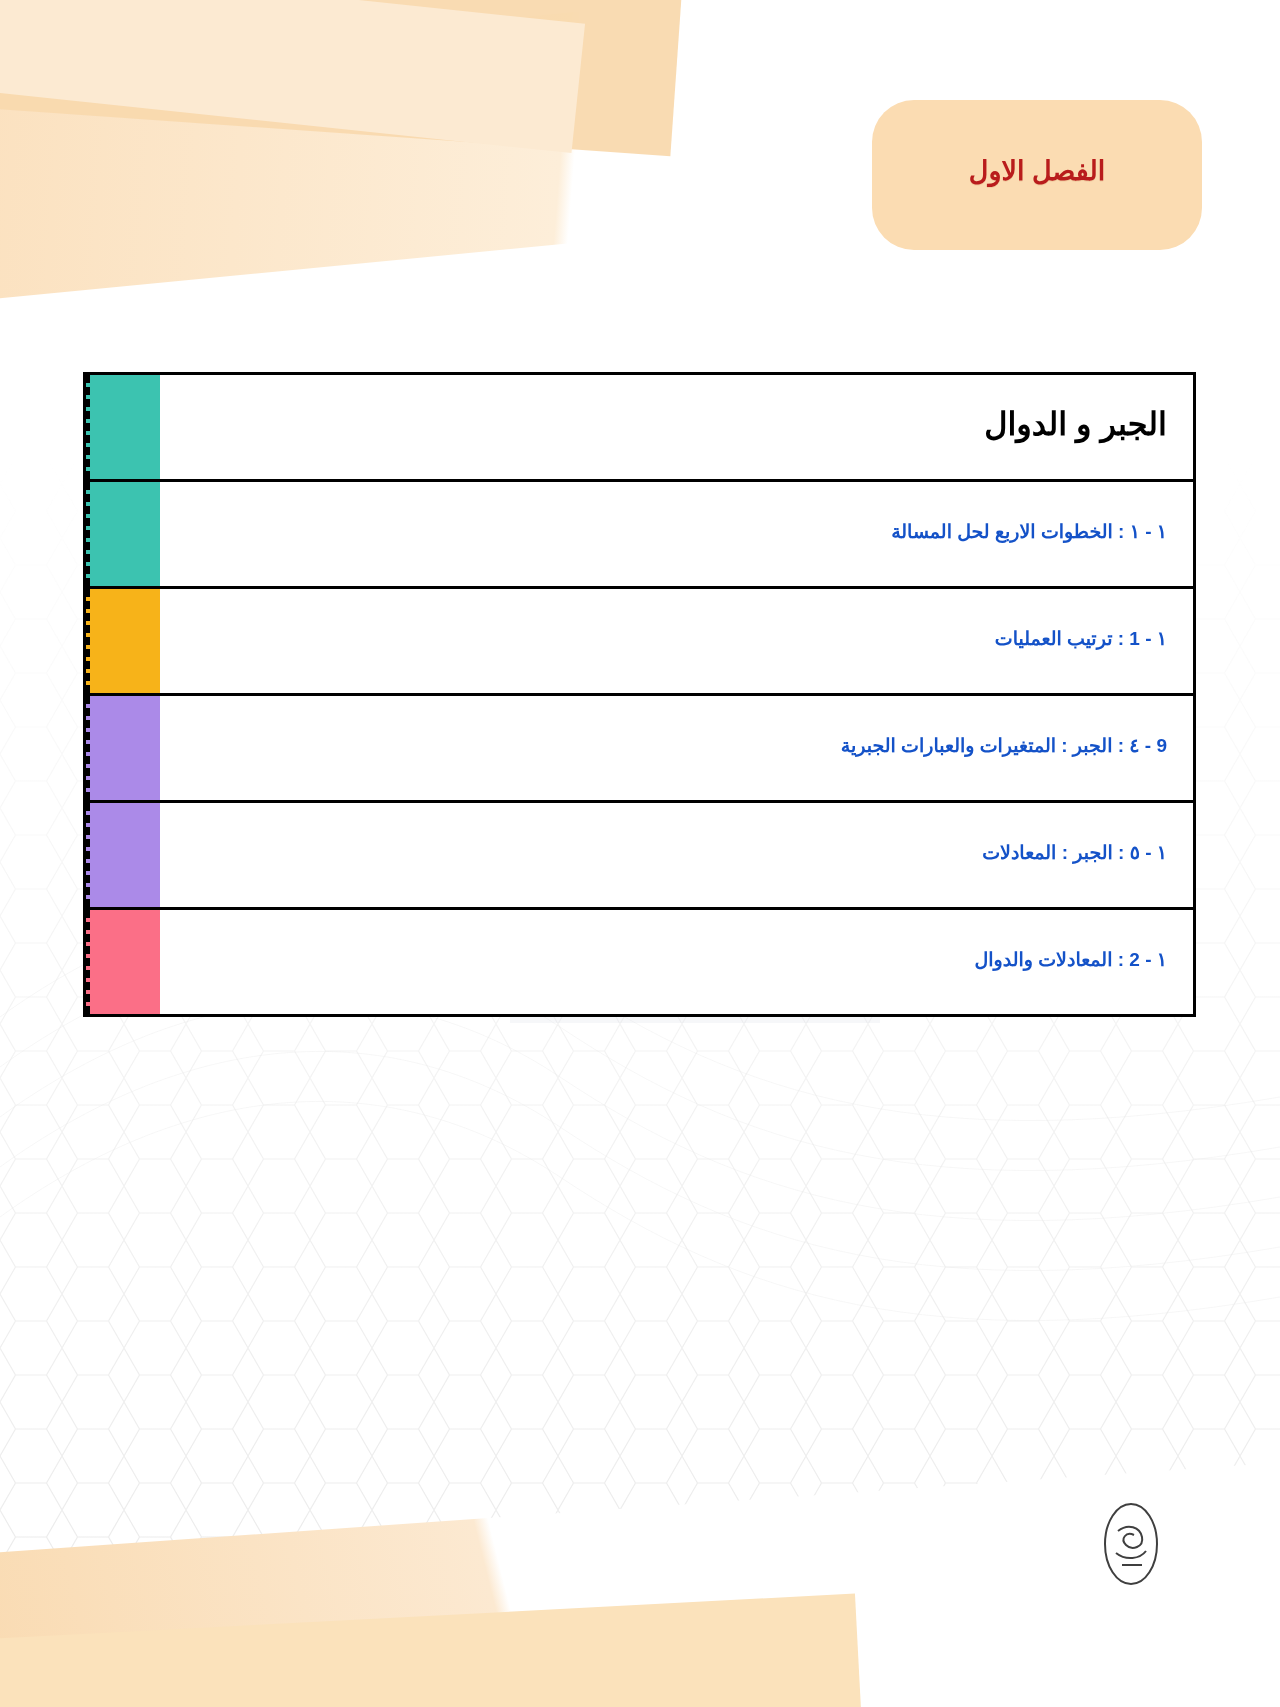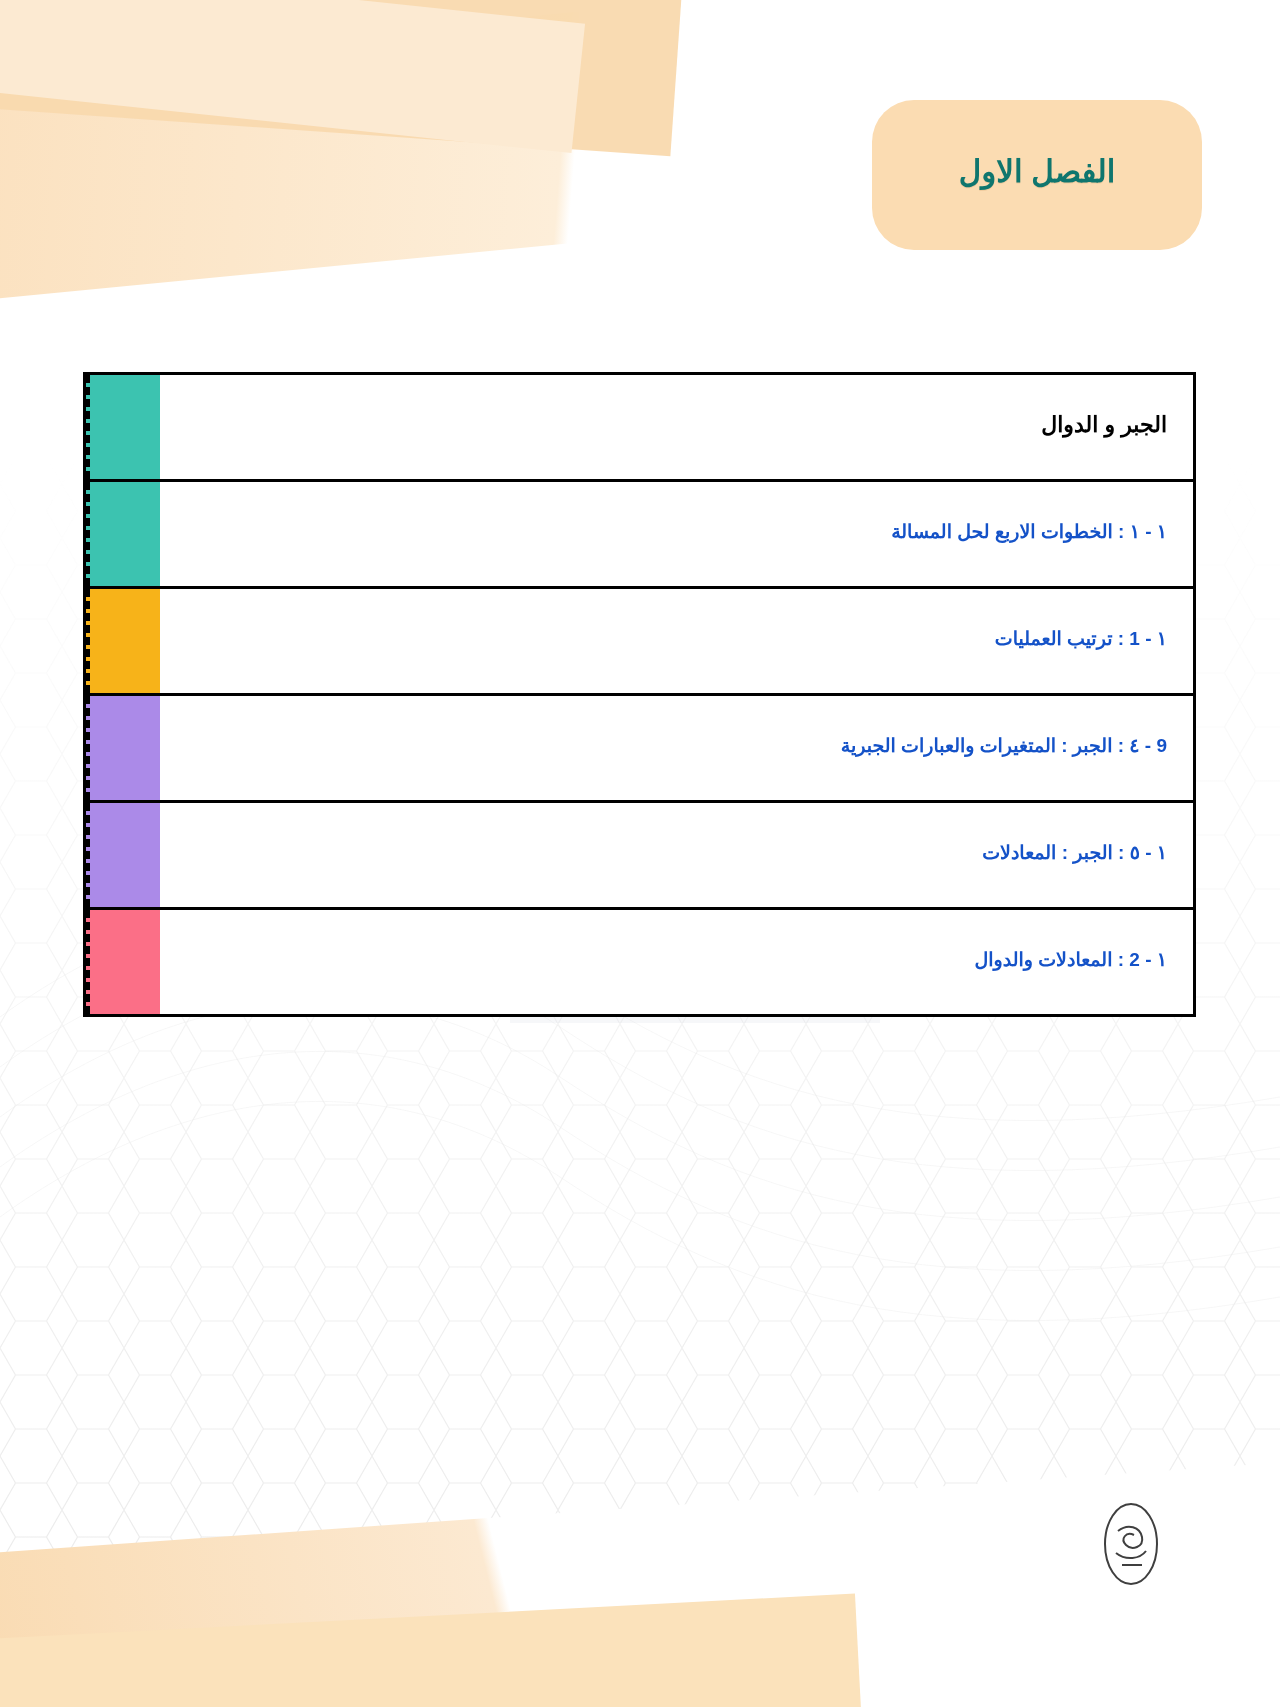--- a/index.html
+++ b/index.html
@@ -100,22 +100,22 @@
     height: 150px;
     background: #fbdcb2;
     border-radius: 42px;
     box-sizing: border-box;
     display: flex;
     align-items: center;
     justify-content: center;
     padding-bottom: 8px;
   }
   .chapter-badge .chapter-text {
-    color: #0f766e;
-    font-size: 31px;
+    color: #b91c1c;
+    font-size: 27px;
     font-weight: bold;
     letter-spacing: .5px;
     text-shadow: 0 1px 0 #f0cb9e;
   }
 
   
   .toc {
     position: absolute;
     top: 372px;
     right: 84px;
@@ -148,21 +148,21 @@
     justify-content: flex-start;
     padding: 10px 26px 14px 26px;
     font-size: 19px;
     font-weight: bold;
     color: #1452c8;
     line-height: 1.35;
     white-space: nowrap;
   }
   .row-label.title {
     color: #000000;
-    font-size: 22px;
+    font-size: 32px;
   }
 
   
   .signature {
     position: absolute;
     right: 110px;
     bottom: 120px;
     width: 78px;
     height: 86px;
     opacity: .9;

